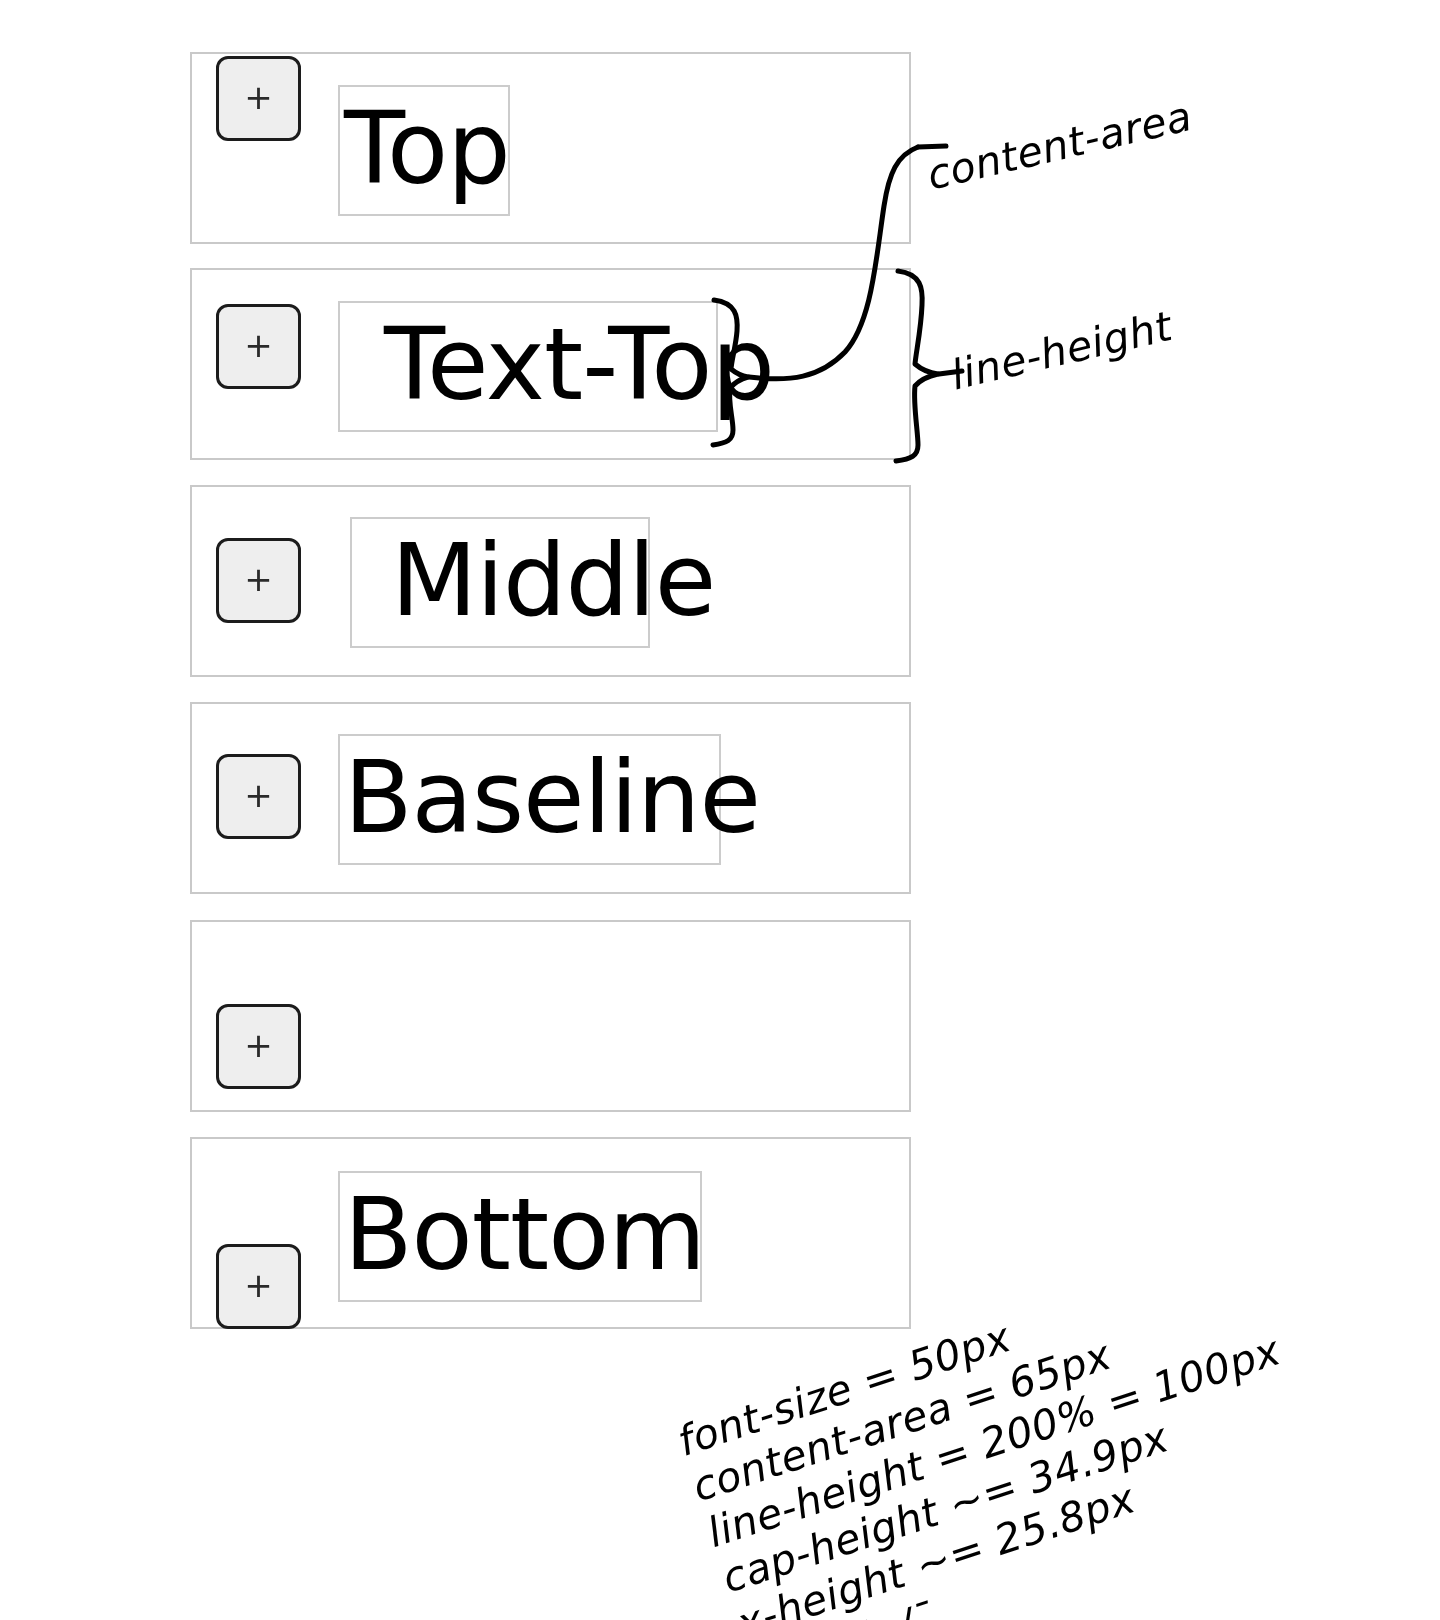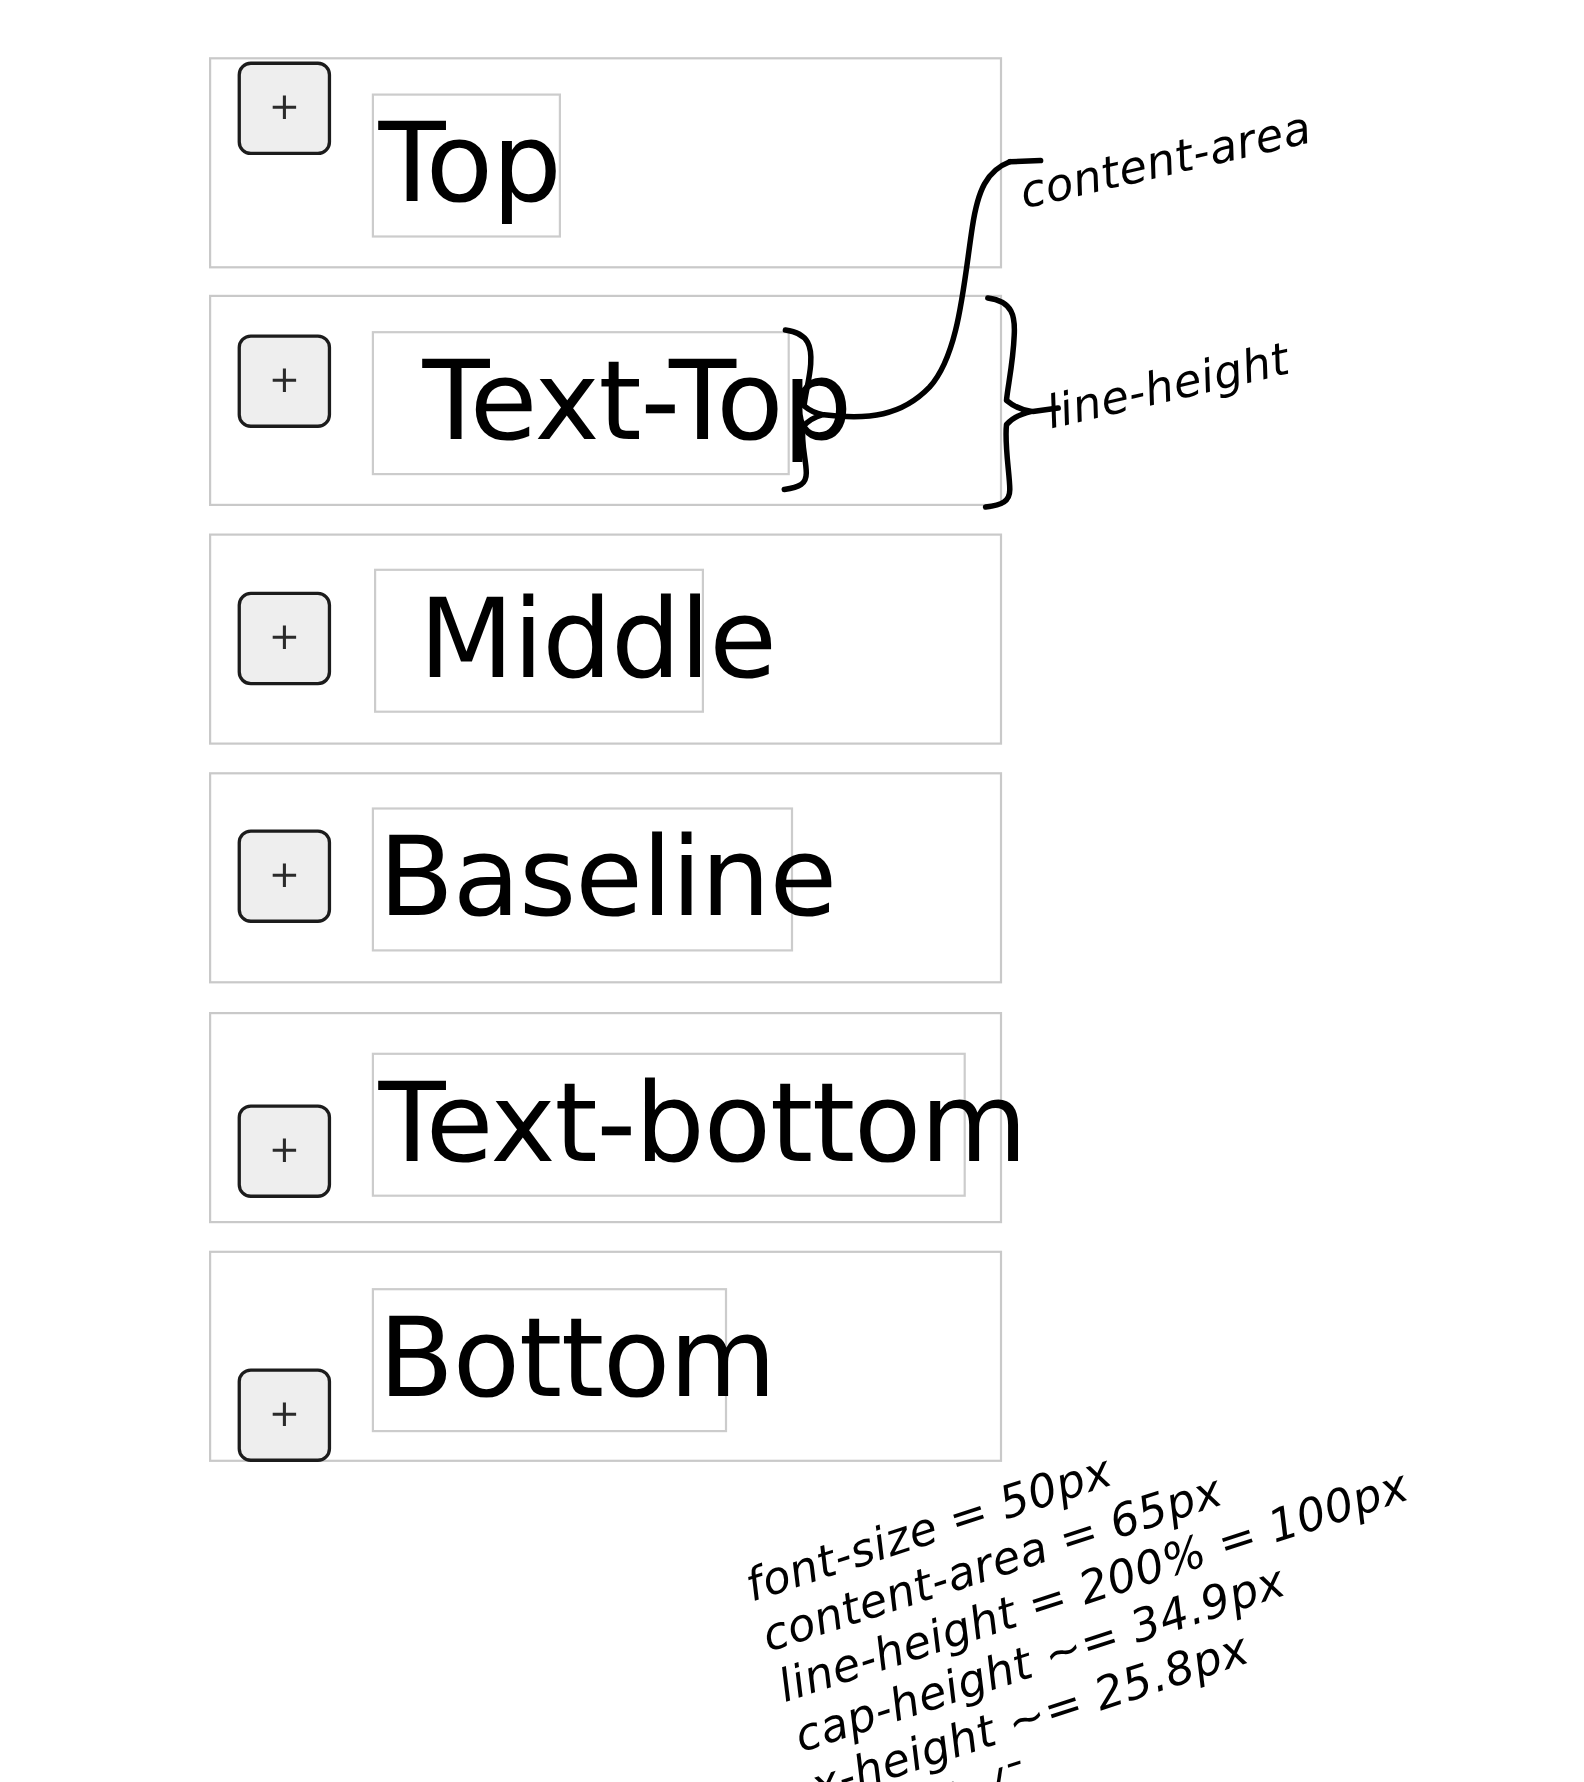--- a/index.html
+++ b/index.html
@@ -135,21 +135,21 @@
         <span class="txt">Text-Top</span>
       </span>
     </span>
   </div>
 
   <div class="align-row" style="top:485px; height:192px;">
     <span class="line-box">
       <span class="plus-btn" style="left:24px; top:51px;">
         <span class="glyph">+</span>
       </span>
-      <span class="content-area" style="left:148px; top:30px; width:300px;padding-left:39px;">
+      <span class="content-area" style="left:158px; top:30px; width:300px;padding-left:39px;">
         <span class="txt">Middle</span>
       </span>
     </span>
   </div>
 
   <div class="align-row" style="top:702px; height:192px;">
     <span class="line-box">
       <span class="plus-btn" style="left:24px; top:50px;">
         <span class="glyph">+</span>
       </span>
@@ -157,32 +157,29 @@
         <span class="txt">Baseline</span>
       </span>
     </span>
   </div>
 
   <div class="align-row" style="top:920px; height:192px;">
     <span class="line-box">
       <span class="plus-btn" style="left:24px; top:82px;">
         <span class="glyph">+</span>
       </span>
-      <span class="content-area" style="left:146px; top:35px; width:540px;">
-        <span class="txt">Text-bottom</span>
-      </span>
     </span>
   </div>
 
   <div class="align-row" style="top:1137px; height:192px;">
     <span class="line-box">
       <span class="plus-btn" style="left:24px; top:105px;">
         <span class="glyph">+</span>
       </span>
-      <span class="content-area" style="left:146px; top:32px; width:323px;">
+      <span class="content-area" style="left:146px; top:32px; width:364px;">
         <span class="txt">Bottom</span>
       </span>
     </span>
   </div>
 
   <svg class="overlay" viewBox="0 0 1440 1620">
     <g fill="none" stroke="#000" stroke-width="5" stroke-linecap="round" stroke-linejoin="round">
 
       <path d="M 714 300
                C 736 303, 738 316, 737 331

